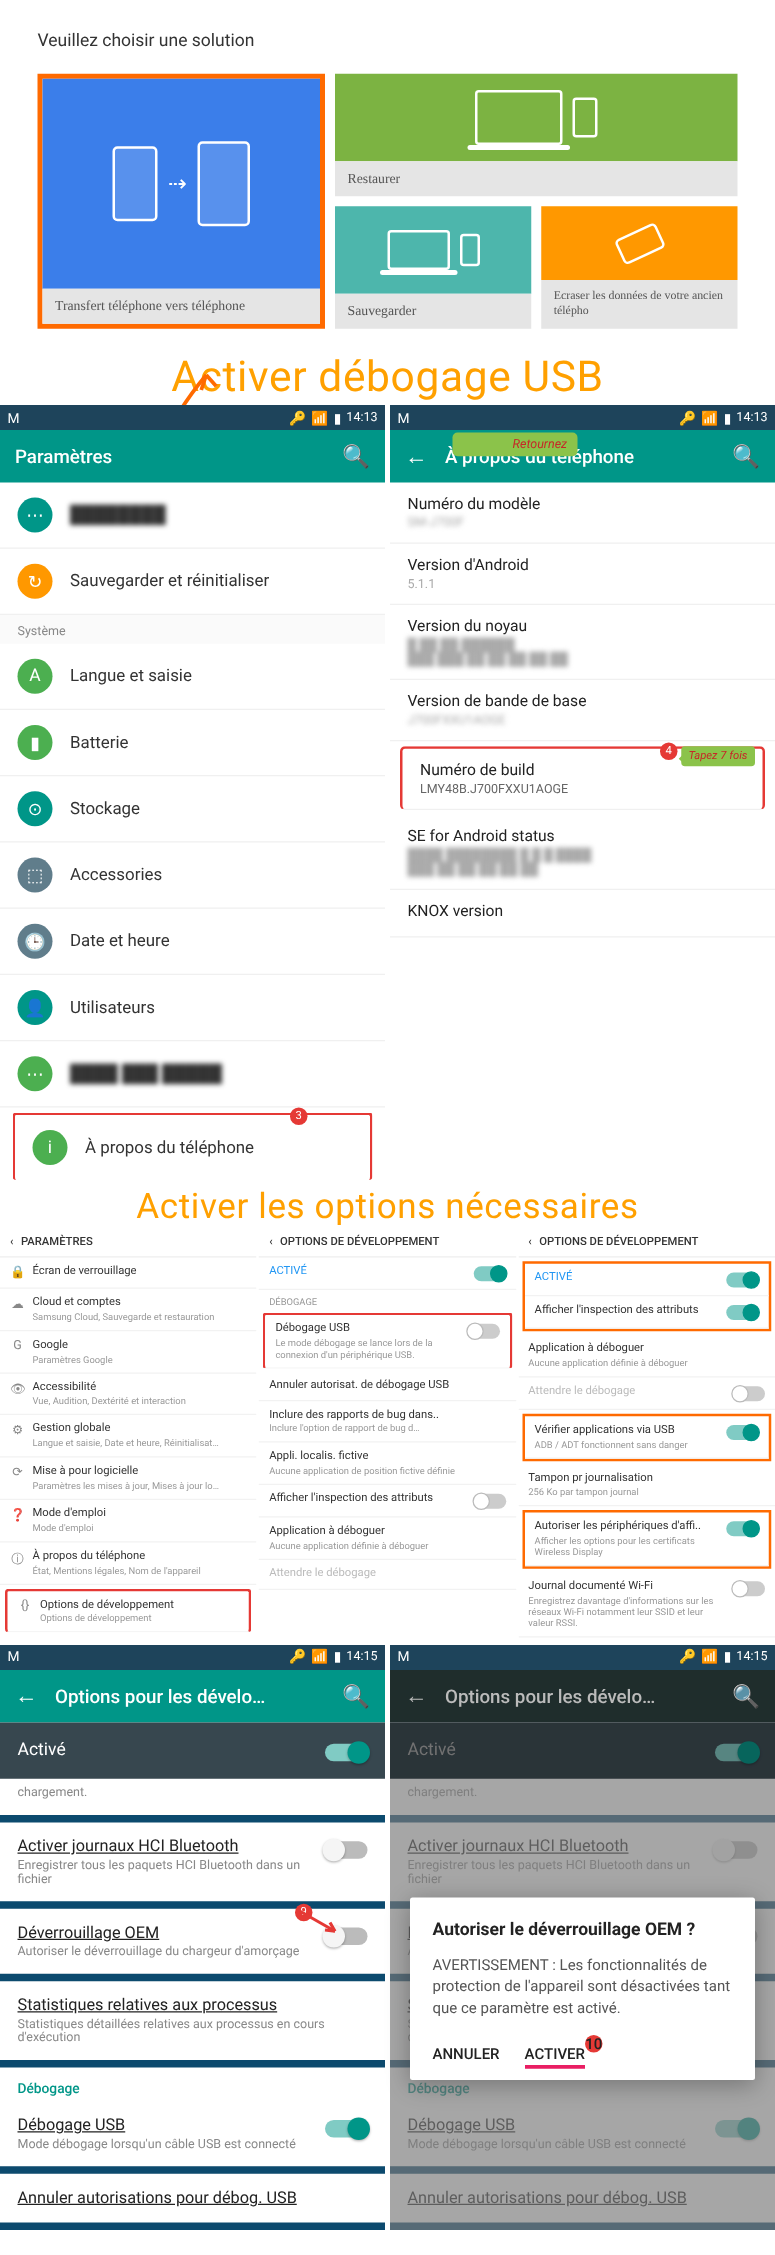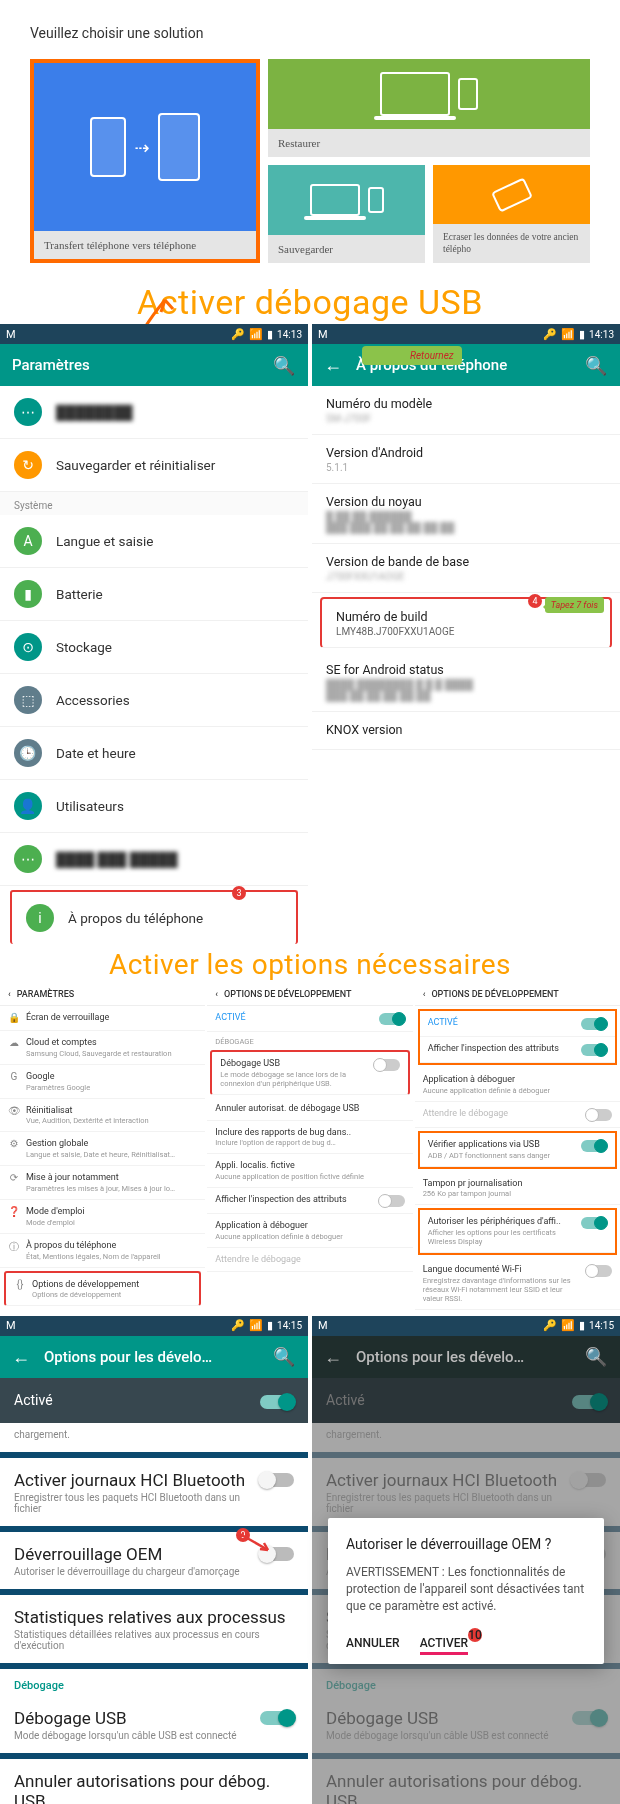--- a/index.html
+++ b/index.html
@@ -94,35 +94,35 @@
   .mini-icon { width: 12px; height: 12px; font-size: 10px; color: #888; flex-shrink:0; text-align:center; }
   .mini-section-label { padding: 5px 8px 2px; font-size: 7.5px; color: #999; }
   .toggle { width: 26px; height: 12px; border-radius: 6px; background: #ccc; position: relative; flex-shrink:0; margin-top:1px; }
   .toggle::after { content:""; position:absolute; width:12px; height:12px; border-radius:50%; background:#fff; border:1px solid #bbb; top:-1px; left:-1px; }
   .toggle.on { background: #80cbc4; }
   .toggle.on::after { left:auto; right:-1px; background:#009688; border-color:#009688; }
 
   
   .dev-row { padding: 12px 14px; border-bottom: 6px solid #0c4a6e; display:flex; align-items:flex-start; gap:10px; }
   .dev-row .txt { flex:1; }
-  .dev-row .lbl { font-size: 17px; color: #222; }
+  .dev-row .lbl { font-size: 13px; color: #222; text-decoration: underline; }
   .dev-row .sub { font-size: 10px; color: #888; margin-top:2px; display:block; }
   .dev-section { padding: 10px 14px 4px; font-size: 11px; color: #009688; font-weight:500; }
   .toggle-lg { width: 34px; height: 14px; border-radius: 8px; background: #bbb; position: relative; flex-shrink:0; margin-top:3px; cursor:pointer; }
   .toggle-lg::after { content:""; position:absolute; width:18px; height:18px; border-radius:50%; background:#f5f5f5; box-shadow:0 1px 2px rgba(0,0,0,0.3); top:-2px; left:-2px; }
   .toggle-lg.on { background: #80cbc4; }
   .toggle-lg.on::after { left:auto; right:-2px; background:#009688; }
 
   .active-bar { background: #37474f; color:#fff; padding: 14px; display:flex; align-items:center; gap:10px; }
   .active-bar.dim { background: #37474f; opacity: 0.95; }
 
   
   .scrim { position:absolute; inset:0; background: rgba(0,0,0,0.35); }
   .dialog { position:absolute; left:16px; right:16px; top:140px; background:#fff; border-radius:2px; padding:18px 18px 8px; box-shadow:0 4px 20px rgba(0,0,0,0.3); }
-  .dialog .dt { font-size: 14px; font-weight:400; margin-bottom:12px; color:#222; }
+  .dialog .dt { font-size: 14px; font-weight:700; margin-bottom:12px; color:#222; }
   .dialog .db { font-size: 12px; color:#555; line-height:1.4; margin-bottom: 16px; }
   .dialog .actions { display:flex; gap: 20px; padding: 6px 0; }
   .dialog .actions span { font-size: 12px; font-weight: 500; color:#222; cursor:pointer; }
   .pink-underline { border-bottom: 3px solid #e91e63; padding-bottom:2px; }
 
   .tapez { right: 6px; top: -2px; position:absolute; background:#8bc34a; color:#c62828; font-size:9px; font-style:italic; padding:3px 6px; border-radius:3px; }
   .tapez::before { content:""; position:absolute; left:-6px; top:6px; border:4px solid transparent; border-right-color:#8bc34a; }
 </style>
 </head>
 <body>
@@ -307,29 +307,29 @@
     <div class="mini-item">
         <span class="mini-icon">☁</span>
         <div class="txt"><span class="lbl">Cloud et comptes</span><span class="sub">Samsung Cloud, Sauvegarde et restauration</span></div>
       </div>
     <div class="mini-item">
         <span class="mini-icon">G</span>
         <div class="txt"><span class="lbl">Google</span><span class="sub">Paramètres Google</span></div>
       </div>
     <div class="mini-item">
         <span class="mini-icon">👁</span>
-        <div class="txt"><span class="lbl">Réinitialisat</span><span class="sub">Vue, Audition, Dextérité et interaction</span></div>
+        <div class="txt"><span class="lbl">Accessibilité</span><span class="sub">Vue, Audition, Dextérité et interaction</span></div>
       </div>
     <div class="mini-item">
         <span class="mini-icon">⚙</span>
         <div class="txt"><span class="lbl">Gestion globale</span><span class="sub">Langue et saisie, Date et heure, Réinitialisat…</span></div>
       </div>
     <div class="mini-item">
         <span class="mini-icon">⟳</span>
-        <div class="txt"><span class="lbl">Mise à jour notamment</span><span class="sub">Paramètres les mises à jour, Mises à jour lo…</span></div>
+        <div class="txt"><span class="lbl">Mise à pour logicielle</span><span class="sub">Paramètres les mises à jour, Mises à jour lo…</span></div>
       </div>
     <div class="mini-item">
         <span class="mini-icon">❓</span>
         <div class="txt"><span class="lbl">Mode d'emploi</span><span class="sub">Mode d'emploi</span></div>
       </div>
     <div class="mini-item">
         <span class="mini-icon">ⓘ</span>
         <div class="txt"><span class="lbl">À propos du téléphone</span><span class="sub">État, Mentions légales, Nom de l'appareil</span></div>
       </div>
     <div class="mini-item redbox" style="margin:3px 4px">
@@ -404,21 +404,21 @@
     <div class="mini-item">
         <div class="txt"><span class="lbl">Tampon pr journalisation</span><span class="sub">256 Ko par tampon journal</span></div>
       </div>
     <div class="orangebox" style="margin:3px">
       <div class="mini-item">
           <div class="txt"><span class="lbl">Autoriser les périphériques d'affi..</span><span class="sub">Afficher les options pour les certificats Wireless Display</span></div>
           <div class="toggle on"></div>
         </div>
     </div>
     <div class="mini-item">
-        <div class="txt"><span class="lbl">Langue documenté Wi-Fi</span><span class="sub">Enregistrez davantage d'informations sur les réseaux Wi-Fi notamment leur SSID et leur valeur RSSI.</span></div>
+        <div class="txt"><span class="lbl">Journal documenté Wi-Fi</span><span class="sub">Enregistrez davantage d'informations sur les réseaux Wi-Fi notamment leur SSID et leur valeur RSSI.</span></div>
         <div class="toggle"></div>
       </div>
   </div>
 </div>
 
 <div class="two-col" style="margin-top:6px">
 
   <div>
     <div class="statusbar">
       <span class="sb-icon">M</span>

